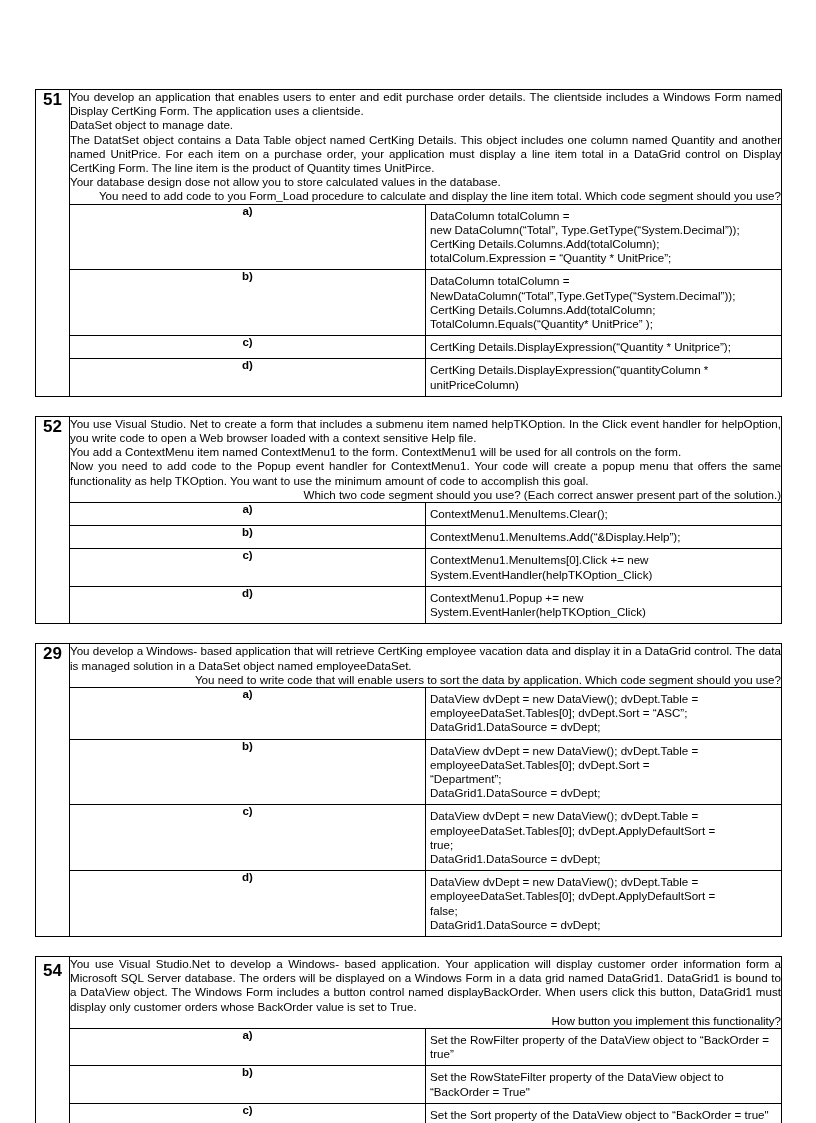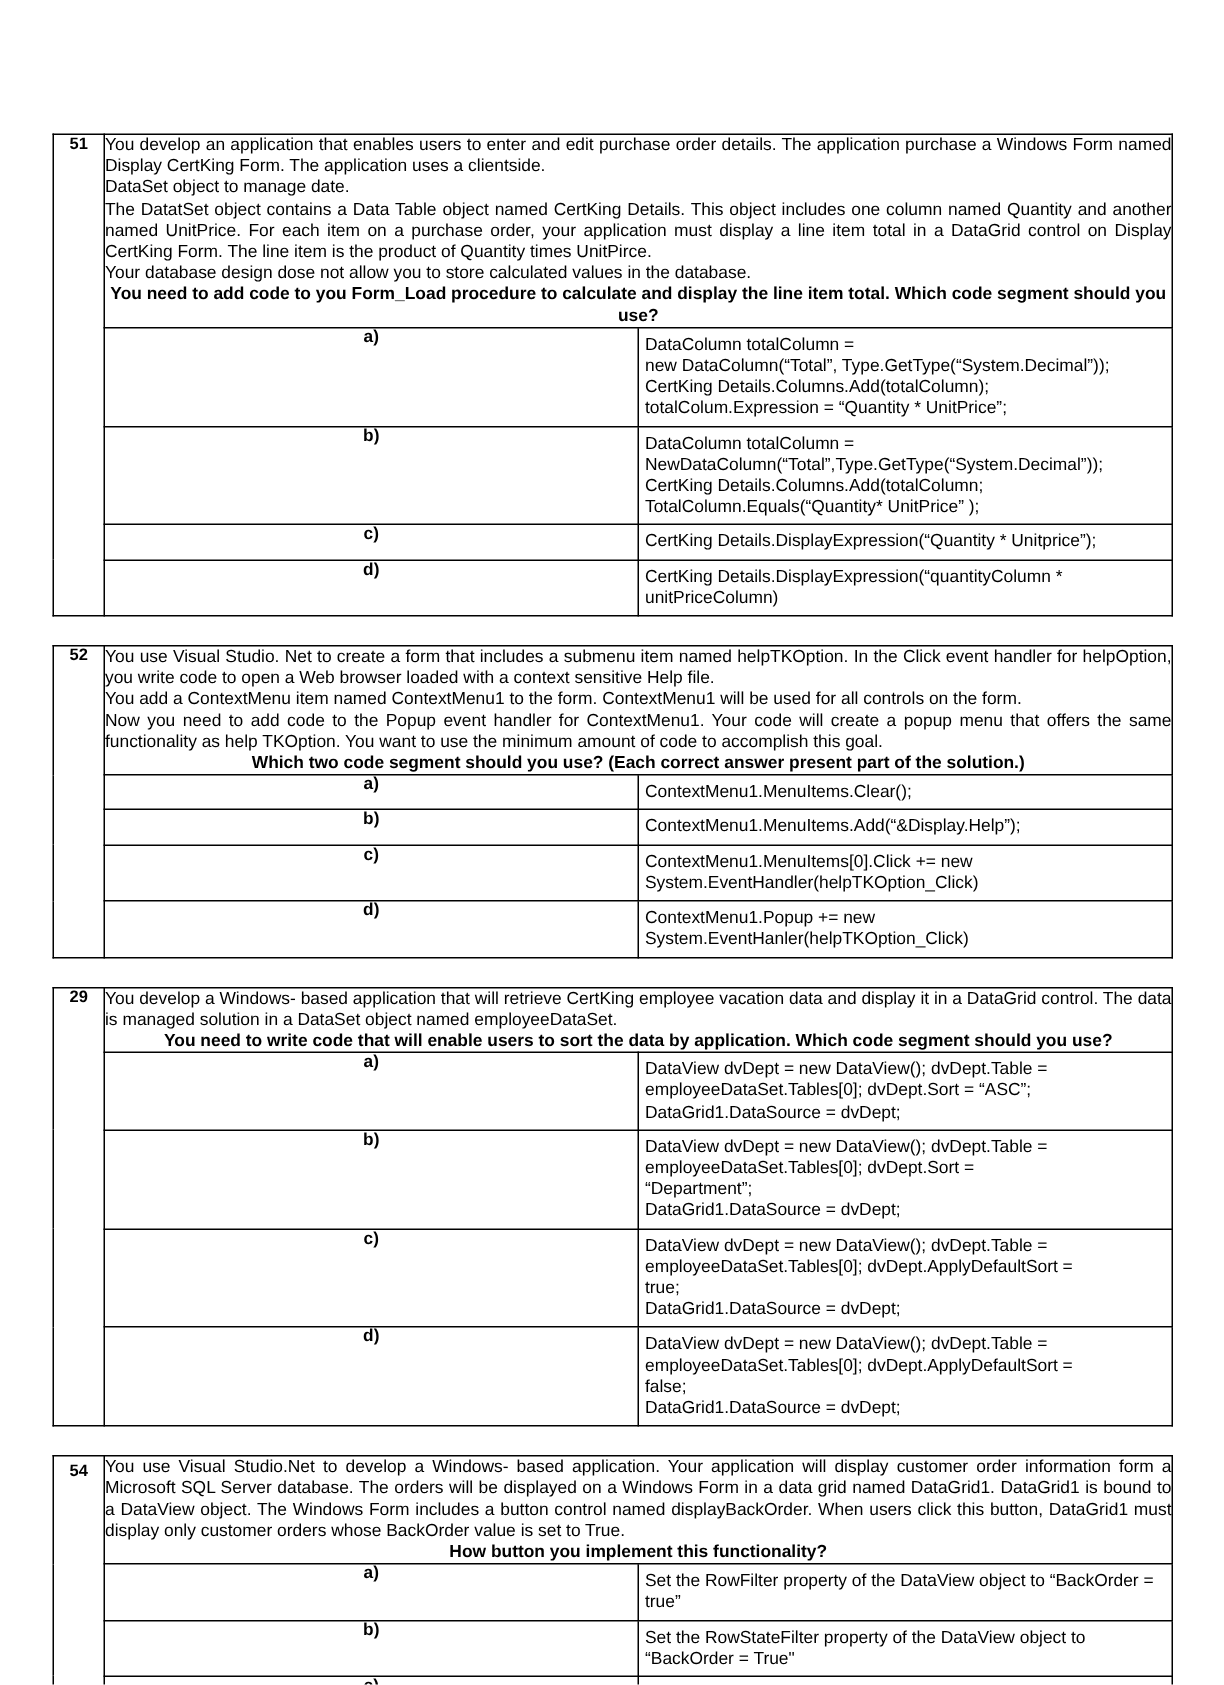--- a/index.html
+++ b/index.html
@@ -39,42 +39,41 @@
   table.qtable td {
     border: 1px solid #000;
     vertical-align: top;
     padding: 0;
   }
 
   td.qnum {
     width: 33px;
     text-align: center;
     vertical-align: middle;
-    font-size: 11px;
+    font-size: 17px;
     font-weight: bold;
     padding: 0 2px;
   }
   td.qnum.toptext {
     vertical-align: top;
     padding-top: 4px;
   }
 
   td.stem {
     font-size: 11.6px;
     line-height: 14.2px;
     text-align: justify;
     text-justify: inter-word;
     padding: 3px 5px 3px 5px;
   }
   td.stem p {
     margin: 0;
   }
   td.stem p.last {
-    text-align: center;
-    font-weight: bold;
+    text-align: right;
   }
 
   td.optlabel {
     width: 32px;
     text-align: center;
     vertical-align: top;
     font-size: 11.5px;
     font-weight: bold;
     padding: 3px 2px 3px 2px;
   }
@@ -116,21 +115,21 @@
 </head>
 <body>
 
 <div class="page">
   <div class="content">
       <table class="qtable">
         <tbody>
           <tr>
             <td class="qnum" rowspan="5">51</td>
             <td class="stem" colspan="2">
-              <p>You develop an application that enables users to enter and edit purchase order details. The application purchase a Windows Form named Display CertKing Form. The application uses a clientside.</p>
+              <p>You develop an application that enables users to enter and edit purchase order details. The clientside includes a Windows Form named Display CertKing Form. The application uses a clientside.</p>
               <p>DataSet object to manage date.</p>
               <p>The DatatSet object contains a Data Table object named CertKing Details. This object includes one column named Quantity and another named UnitPrice. For each item on a purchase order, your application must display a line item total in a DataGrid control on Display CertKing Form. The line item is the product of Quantity times UnitPirce.</p>
               <p>Your database design dose not allow you to store calculated values in the database.</p>
               <p class="last">You need to add code to you Form_Load procedure to calculate and display the line item total. Which code segment should you use?</p>
             </td>
           </tr>
           <tr>
             <td class="optlabel">a)</td>
             <td class="optbody">
               <div>DataColumn totalColumn =

